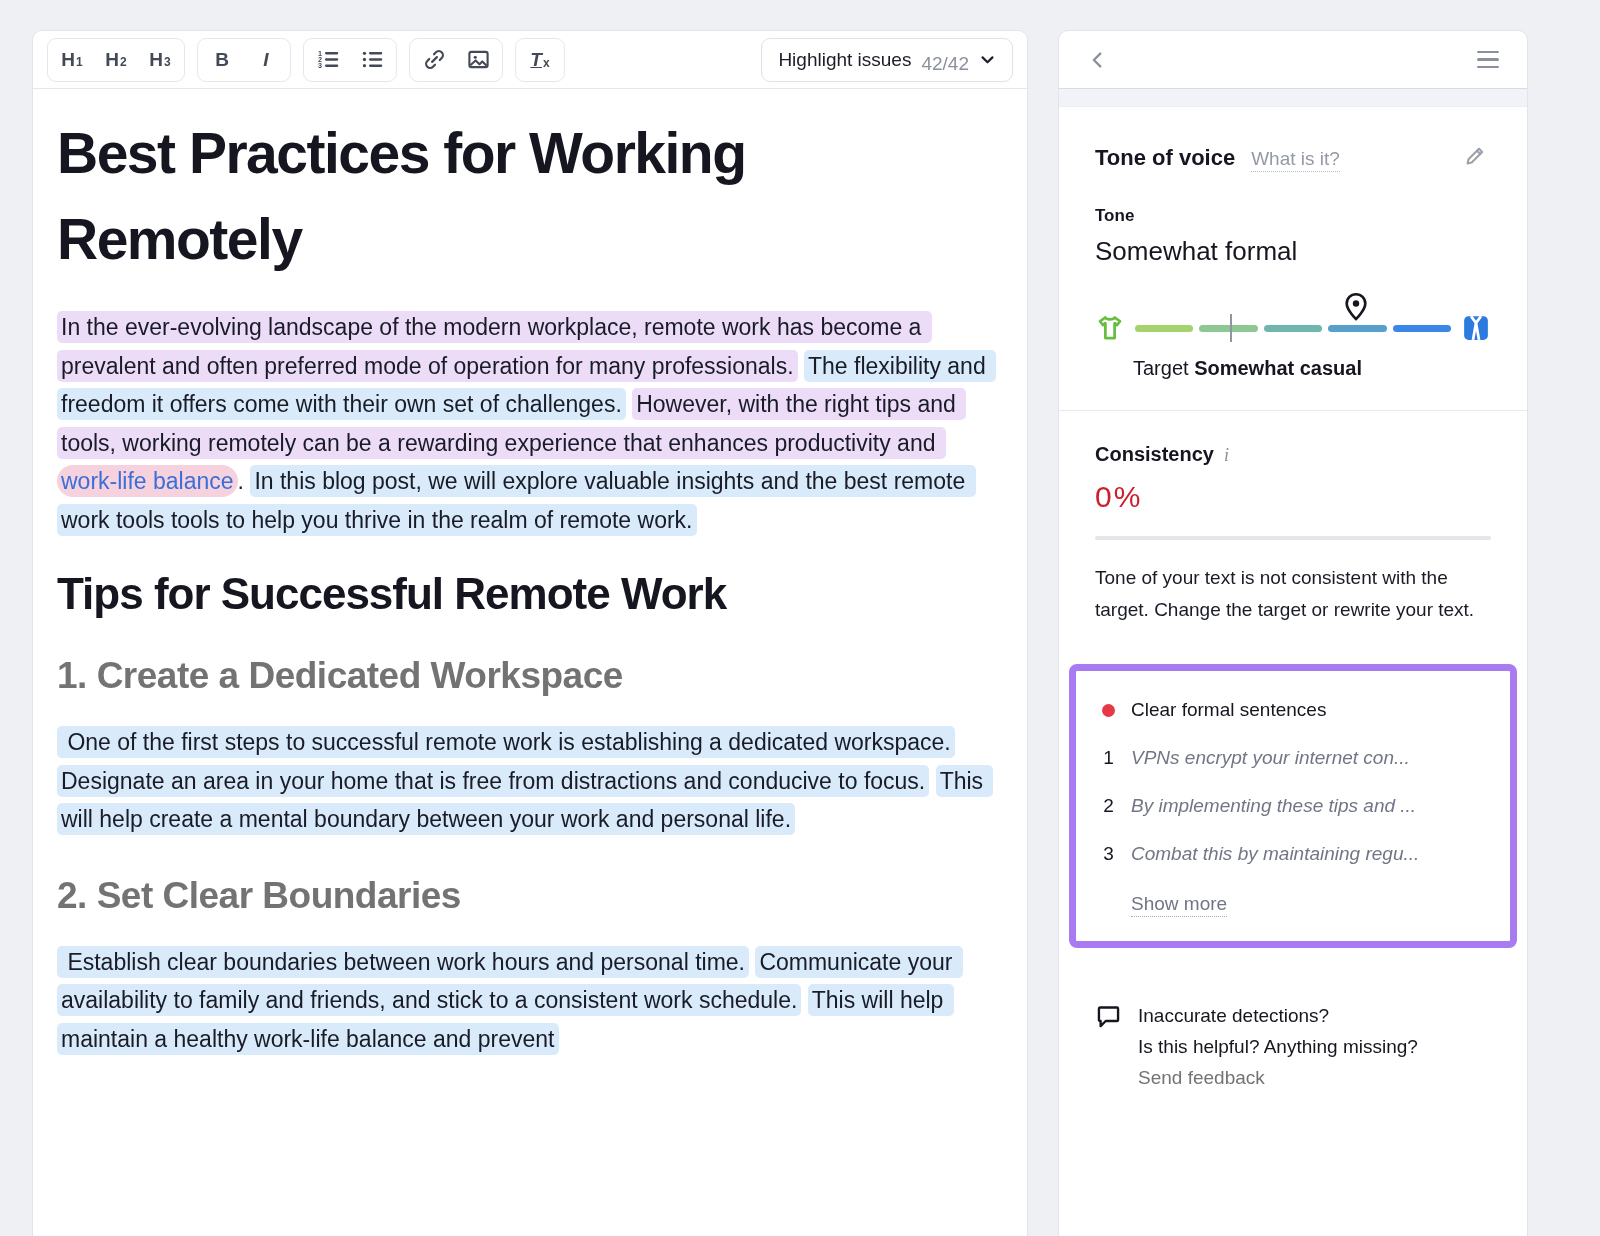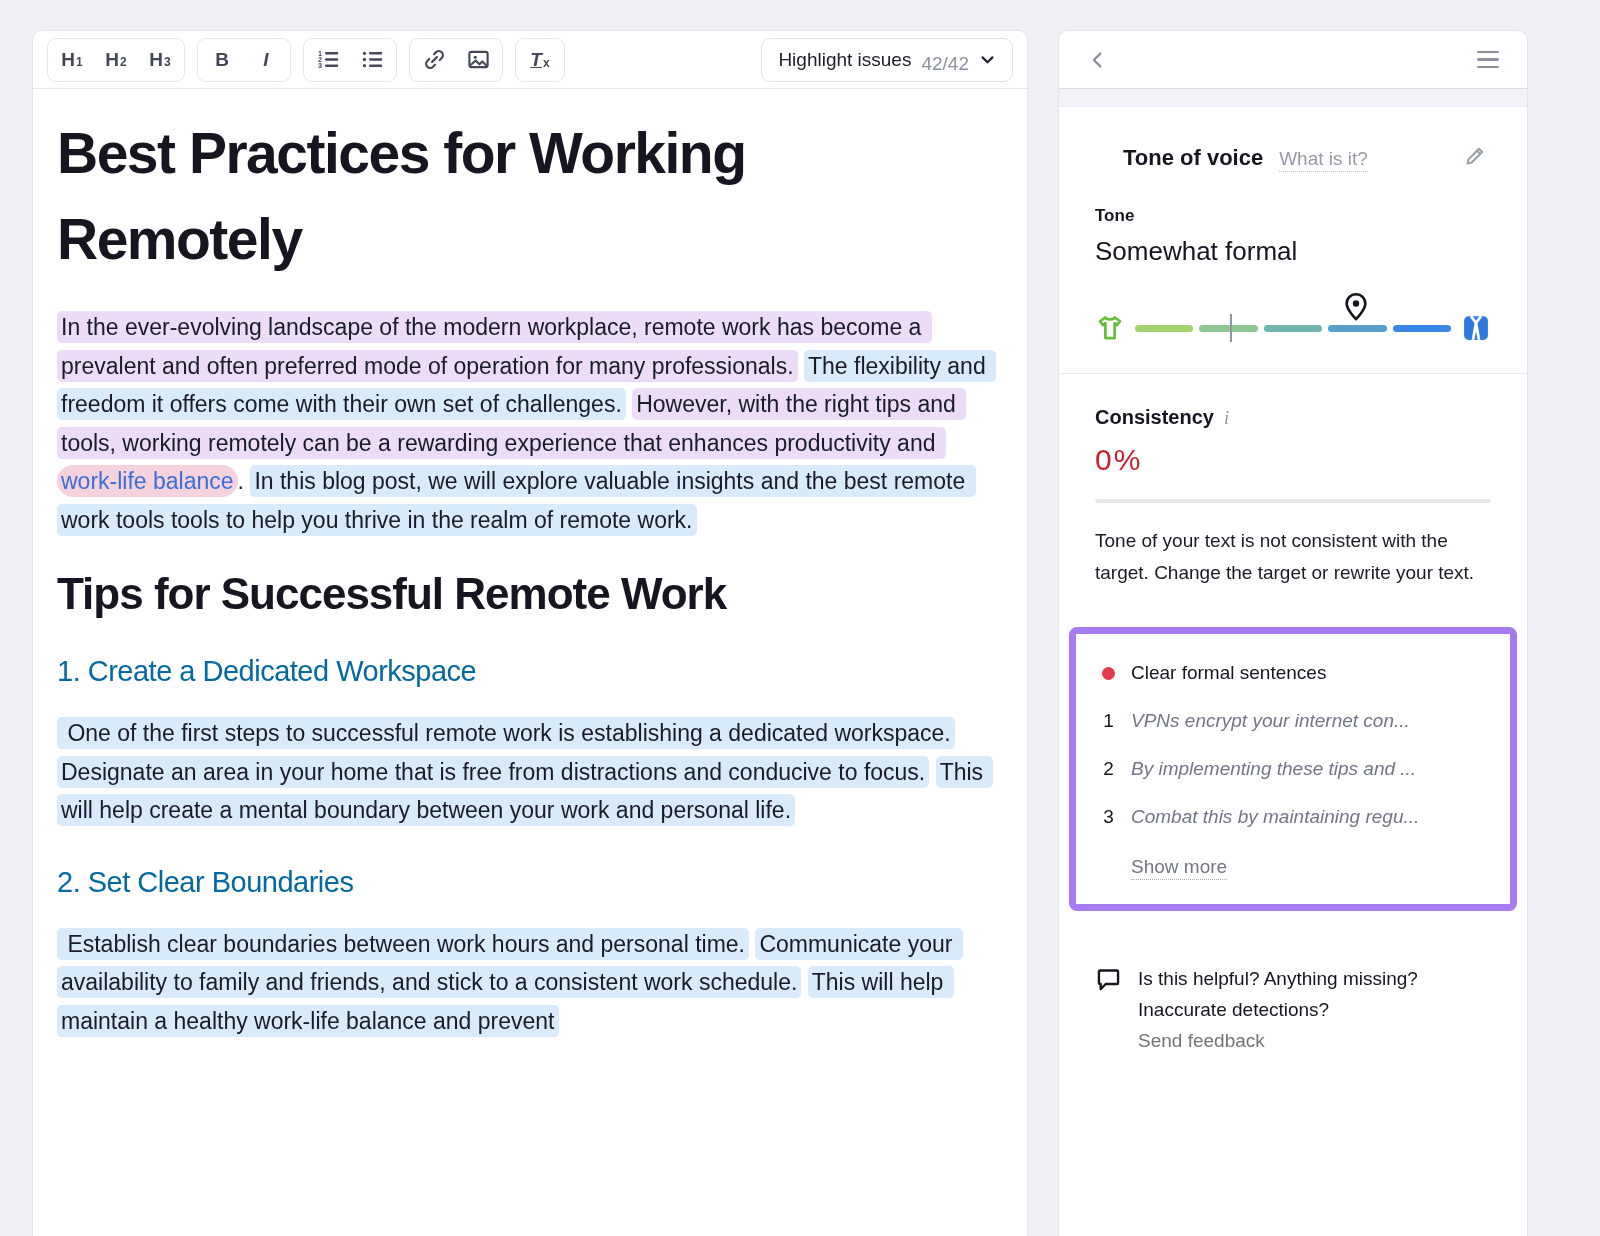--- a/index.html
+++ b/index.html
@@ -39,21 +39,21 @@
   .doc { padding:20px 26px 0 24px; }
   .doc h1 {
     font-size:57px; line-height:1.5; font-weight:700; letter-spacing:-1.5px;
     color:#15161f; max-width:740px; margin:2px 0 24px 0;
   }
   .doc h2 {
     font-size:44px; font-weight:700; letter-spacing:-1px; color:#15161f;
     margin:30px 0 10px 0;
   }
   .doc h3 {
-    font-size:29px; font-weight:400; letter-spacing:-0.5px; color:#0369a1;
+    font-size:37px; font-weight:700; letter-spacing:-0.5px; color:#737373;
     margin:36px 0 10px 0;
   }
   .para {
     font-size:23px; line-height:38.5px; color:#191c27; margin:26px 0 0 0;
     white-space:pre-wrap; max-width:956px;
   }
   .para span { padding:3px 4px; }
   .hl-purple { background:#ecdcf8; border-radius:5px;
     -webkit-box-decoration-break:clone; box-decoration-break:clone; }
   .hl-blue { background:#d9eafa; border-radius:5px;
@@ -71,21 +71,21 @@
     height:58px; display:flex; align-items:center; justify-content:space-between;
     padding:0 24px; border-bottom:1px solid #d8dbe2; border-radius:10px 10px 0 0;
   }
   .icon-btn { border:none; background:transparent; cursor:pointer; padding:4px; display:flex; align-items:center; }
   .hamburger { display:flex; flex-direction:column; gap:5px; }
   .hamburger i { display:block; width:22px; height:2.5px; background:#8b919c; border-radius:2px; }
   .panel-band { height:18px; background:#f1f3f8; border-bottom:1px solid #eceef3; }
   .panel-content { padding:30px 36px 0 36px; }
 
   .tov-row { display:flex; align-items:baseline; gap:16px; }
-  .tov-title { font-size:22px; font-weight:700; color:#15161f;margin-left:28px; }
+  .tov-title { font-size:22px; font-weight:700; color:#15161f; }
   .what-link { font-size:19px; color:#949aa5; text-decoration:none;
     border-bottom:1.5px dotted #b6bbc4; padding-bottom:1px; cursor:pointer; }
   .edit-btn { margin-left:auto; position:relative; top:3px; }
 
   .tone-label { font-size:17px; font-weight:700; color:#15161f; margin-top:34px; }
   .tone-value { font-size:26px; color:#15161f; margin-top:10px; }
 
   .slider-row { display:flex; align-items:center; gap:10px; margin-top:46px; }
   .slider-track { position:relative; flex:1; height:7px; display:flex; gap:6px; align-items:center; }
   .slider-track .seg { flex:1; height:7px; border-radius:4px; }
@@ -270,20 +270,24 @@
             <div class="seg" style="background: rgb(112, 181, 174);"></div>
             <div class="seg" style="background: rgb(87, 160, 204);"></div>
             <div class="seg" style="background: rgb(59, 135, 232);"></div>
           </div>
         <svg width="30" height="30" viewBox="0 0 24 24">
           <rect x="2.5" y="2.5" width="19" height="19" rx="3.5" fill="#2e7be0"></rect>
           <path d="M8 2.5l4 5.5 4-5.5" fill="none" stroke="#ffffff" stroke-width="2.2" stroke-linejoin="round"></path>
           <path d="M12 8l-2.4 13.5M12 8l2.4 13.5" fill="none" stroke="#ffffff" stroke-width="2.2"></path>
         </svg>
       </div>
+      <div class="target-line">
+        <span>Target</span>
+        <b>Somewhat casual</b>
+      </div>
 
       <hr class="panel-divider">
 
       <div class="cons-row">
         <span class="cons-title">Consistency</span>
         <span class="info-i">i</span>
       </div>
       <div class="cons-value">0%</div>
       <div class="cons-bar"></div>
       <p class="cons-desc">Tone of your text is not consistent with the target. Change the target or rewrite your text.</p>
@@ -308,21 +312,21 @@
             </div>
           </div>
         <a class="show-more">Show more</a>
       </div>
 
       <div class="feedback">
         <svg width="27" height="27" viewBox="0 0 24 24" fill="none" stroke="#15161f" stroke-width="2.1" stroke-linejoin="round" style="margin-top:3px;">
           <path d="M4.5 4h15a1 1 0 0 1 1 1v10a1 1 0 0 1-1 1H9.5l-4.5 4.5V16h-.5a1 1 0 0 1-1-1V5a1 1 0 0 1 1-1z"></path>
         </svg>
         <div class="feedback-texts">
+          <div>Inaccurate detections?</div>
           <div>Is this helpful? Anything missing?</div>
-          <div>Inaccurate detections?</div>
           <a class="send-feedback">Send feedback</a>
         </div>
       </div>
 
     </div>
   </aside>
 </div>
 
 </body></html>

